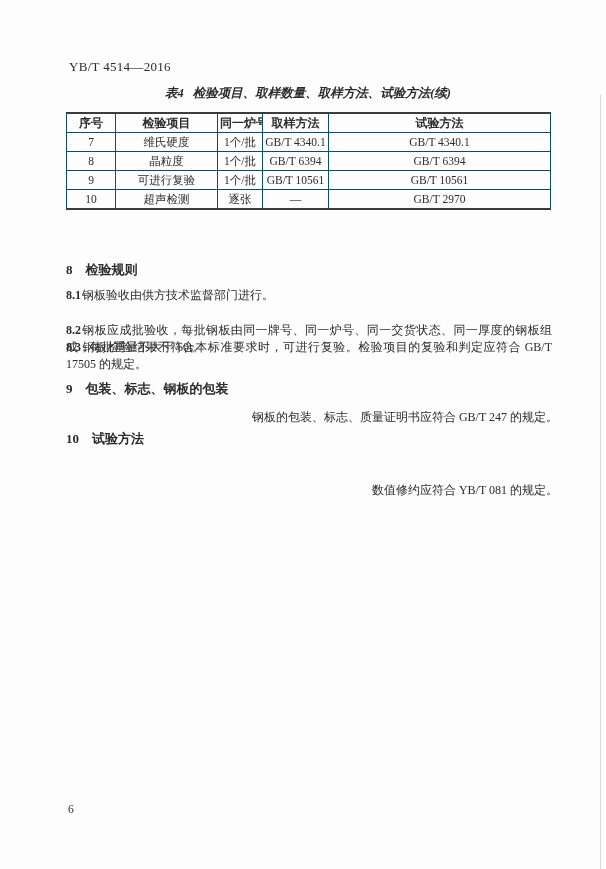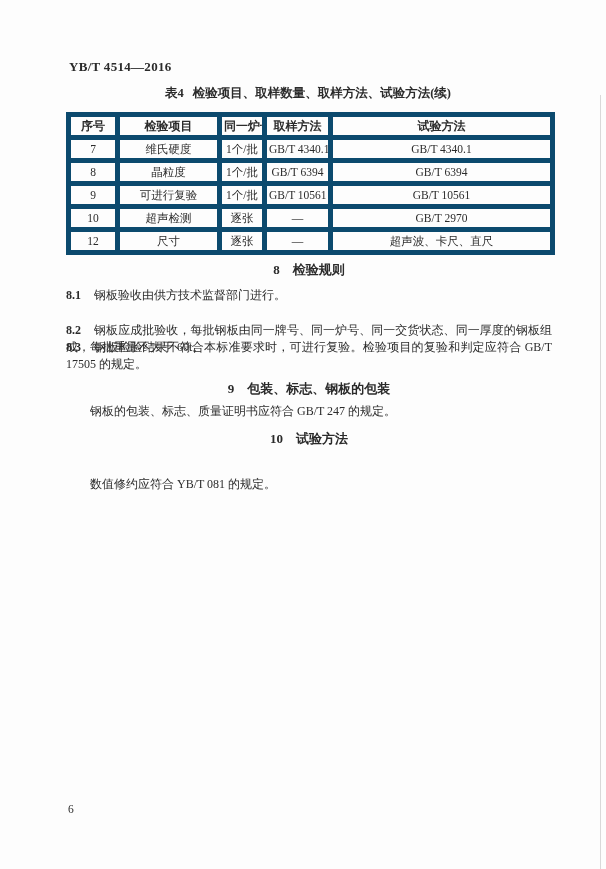--- a/index.html
+++ b/index.html
@@ -16,80 +16,81 @@
   .scan-edge {
     position: absolute;
     left: 600px; top: 95px; bottom: 0;
     width: 1px;
     background: #d9d9d9;
   }
   .doc-header {
     position: absolute;
     left: 69px; top: 59px;
     font-size: 13px;
-    font-weight: bold;
+    font-weight: normal;
     letter-spacing: 0.3px;
   }
   .table-title {
     position: absolute;
     left: 66px; top: 85px;
     width: 484px;
     text-align: center;
     font-size: 12.5px;
     font-weight: bold;
+    font-style: italic;
   }
   .table-title .gap { margin-right: 9px; }
   table.spec {
     position: absolute;
     left: 66px; top: 112px;
     width: 484px;
     border-collapse: collapse;
     table-layout: fixed;
     font-size: 11.5px;
     border-top: 2px solid #3c3c3c;
     border-bottom: 2px solid #3c3c3c;
   }
   table.spec th, table.spec td {
-    border: 5px solid #0c4a6e;
+    border: 1px solid #0c4a6e;
     text-align: center;
     vertical-align: middle;
     padding: 0 2px;
     height: 18px;
     line-height: 18px;
     overflow: hidden;
     white-space: nowrap;
   }
   table.spec th { font-weight: bold; font-size: 12px; }
   .sec-h {
     position: absolute;
     left: 66px;
     width: 486px;
     font-size: 13px;
     font-weight: bold;
-    text-align: center;
   }
   .sec-h .num { margin-right: 13px; }
   .clause {
     position: absolute;
     left: 66px;
     width: 486px;
     margin: 0;
     font-size: 12px;
     line-height: 17px;
     text-align: justify;
   }
-  .clause .cnum { font-weight: bold; margin-right: 13px; }
+  .clause .cnum { font-weight: bold; margin-right: 1px; }
   .sec-body {
     position: absolute;
     left: 66px;
     width: 486px;
-    margin: 0;
+    margin: 6px;
     font-size: 12px;
     line-height: 17px;
     text-indent: 2em;
+    text-align: right;
   }
   .page-number {
     position: absolute;
     left: 68px; top: 803px;
     font-size: 11.5px;
   }
 </style>
 </head>
 <body>
 
@@ -140,27 +141,20 @@
       <td>GB/T 10561</td>
       <td>GB/T 10561</td>
     </tr>
     <tr>
       <td>10</td>
       <td>超声检测</td>
       <td>逐张</td>
       <td>—</td>
       <td>GB/T 2970</td>
     </tr>
-    <tr>
-      <td>12</td>
-      <td>尺寸</td>
-      <td>逐张</td>
-      <td>—</td>
-      <td>超声波、卡尺、直尺</td>
-    </tr>
   </tbody>
 </table>
 
 <div class="sec-h" style="top:261px">
   <span class="num">8</span><span>检验规则</span>
 </div>
 
 <p class="clause" style="top:287px">
   <span class="cnum">8.1</span><span>钢板验收由供方技术监督部门进行。</span>
 </p>

